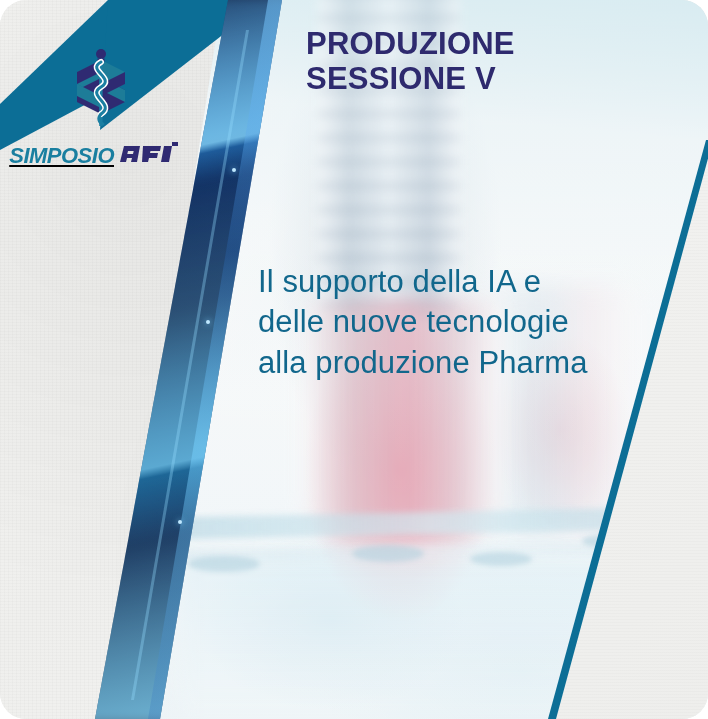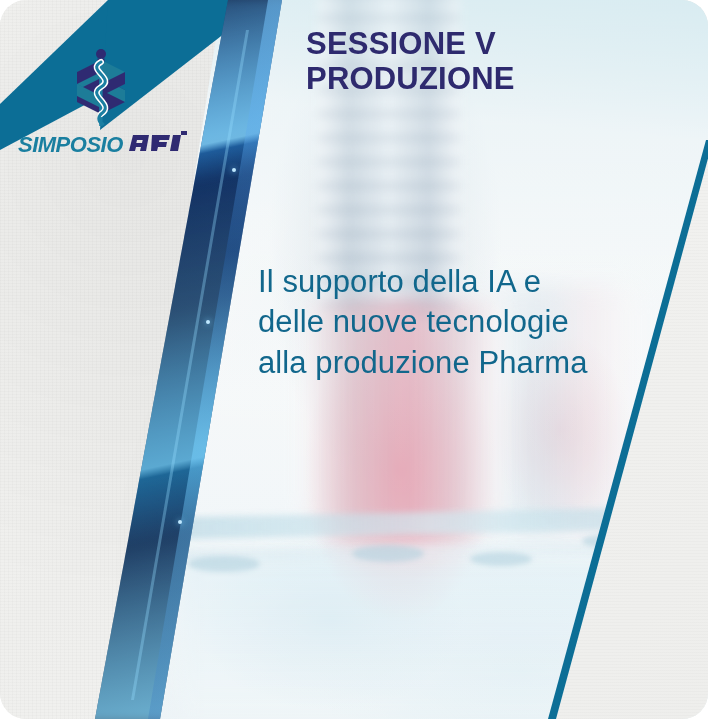--- a/index.html
+++ b/index.html
@@ -160,22 +160,22 @@
       repeating-linear-gradient(0deg, rgba(0,0,0,0.016) 0 1px, rgba(255,255,255,0) 1px 3px),
       linear-gradient(135deg,#f6f6f4,#eeeeec);
   }
 
   
   .logo{
     position:absolute;left:18px;top:48px;width:160px;height:110px;
   }
   .emblem{position:absolute;left:52px;top:0;width:62px;height:80px;}
   .logo-word{
-    position:absolute;left:0;top:84px;width:160px;height:26px;
-    display:flex;align-items:center;justify-content:space-between;
+    position:absolute;left:0;top:95px;width:160px;height:26px;
+    display:flex;align-items:center;justify-content:flex-end;text-decoration:underline;
   }
   .simposio{
     font-size:22px;font-weight:bold;font-style:italic;letter-spacing:-0.5px;
     color:#1a7fa0;font-family:"Liberation Sans", sans-serif;
   }
   .afi-box{
     display:inline-block;margin-left:2px;
   }
 
   
@@ -257,19 +257,19 @@
 
             <path d="M48 5 H56 L53 21 H45 Z"></path>
             <rect x="56" y="1" width="6" height="4"></rect>
           </g>
         </svg>
       </span>
     </div>
   </div>
 
   <div class="session-title">
+    <div>PRODUZIONE</div>
     <div>SESSIONE V</div>
-    <div>PRODUZIONE</div>
   </div>
 
   <div class="main-title">Il supporto della IA e delle nuove tecnologie alla produzione Pharma</div>
 
 </div>
 
 </body></html>

